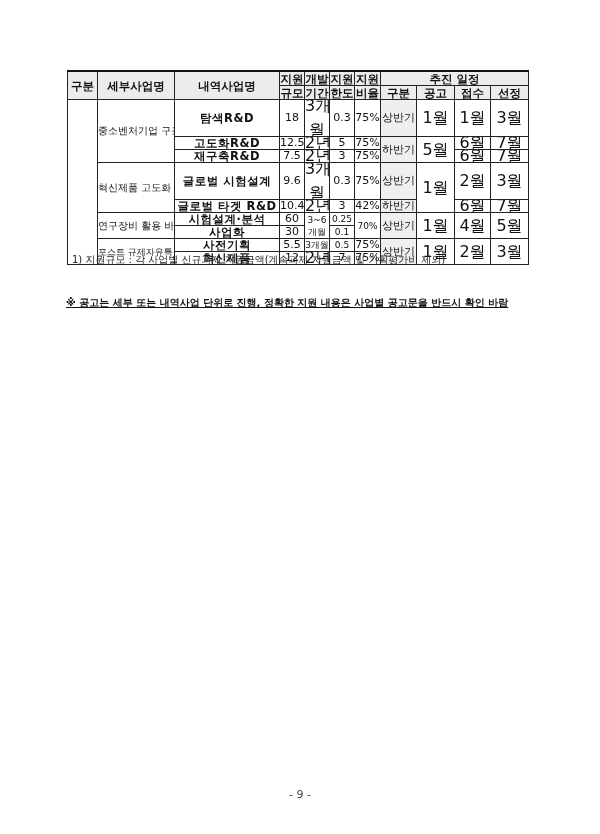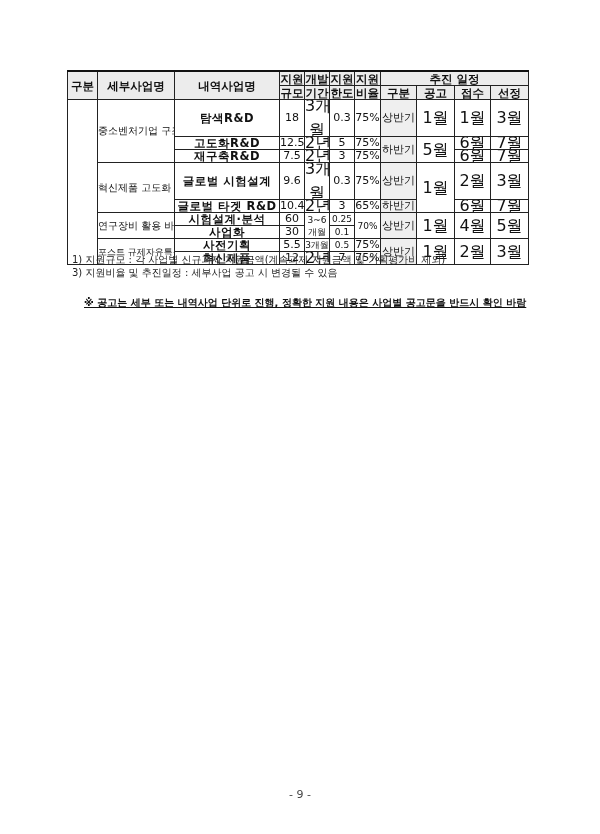--- a/index.html
+++ b/index.html
@@ -14,21 +14,21 @@
     table.grid th.tall { height:26px; }
     table.grid tr.top { border-top:2px solid #111; }
     td.gubun-cell { border-bottom:1px solid #222; }
     td.sched { background:#efefef; font-size:11px; }
     td.name { font-size:11.5px; letter-spacing:0.5px;font-weight:bold; }
     td.sub { font-size:10px; line-height:13px; white-space:normal; }
     td.sm { font-size:9px; }
     td.mo { font-size:16px; }
     .notes { position:absolute; left:72px; top:253px; font-size:10px; line-height:13px; color:#222; }
     .notes div { white-space:nowrap; }
-    .warn { position:absolute; left:84px; top:296px; font-size:10px; font-weight:bold;
+    .warn { position:absolute; left:66px; top:296px; font-size:10px; font-weight:bold;
       text-decoration:underline; white-space:nowrap; color:#111; }
     .pagenum { position:absolute; left:0; width:600px; top:788px; text-align:center; font-size:11px; color:#444; }
   </style>
 </head>
 <body>
 
 <div class="page">
 
   <table class="grid">
     <colgroup>
@@ -110,21 +110,21 @@
       <td class="sched">상반기</td>
       <td rowspan="2" class="mo">1월</td>
       <td class="mo">2월</td>
       <td class="mo">3월</td>
     </tr>
     <tr style="height:12px">
       <td class="name">글로벌 타겟 R&amp;D</td>
       <td>10.4</td>
       <td class="mo">2년</td>
       <td>3</td>
-      <td>65%</td>
+      <td>42%</td>
       <td class="sched">하반기</td>
       <td class="mo">6월</td>
       <td class="mo">7월</td>
     </tr>
 
     <tr style="height:12px">
       <td rowspan="2" class="sub">연구장비 활용 바우처 지원</td>
       <td class="name">시험설계·분석</td>
       <td>60</td>
       <td rowspan="2" class="sm"><span>3~6</span><br><span>개월</span></td>
@@ -158,19 +158,18 @@
       <td>12</td>
       <td class="mo">2년</td>
       <td>7</td>
       <td>75%</td>
     </tr>
   </tbody>
     </table>
 
   <div class="notes">
     <div>1) 지원규모 : 각 사업별 신규과제 지원금액(계속과제 지원금액 및 기획평가비 제외)</div>
-    <div>3) 지원비율 및 추진일정 : 세부사업 공고 시 변경될 수 있음</div>
   </div>
 
   <div class="warn">※ 공고는 세부 또는 내역사업 단위로 진행, 정확한 지원 내용은 사업별 공고문을 반드시 확인 바람</div>
 
   <div class="pagenum">- 9 -</div>
 </div>
 
 </body></html>

